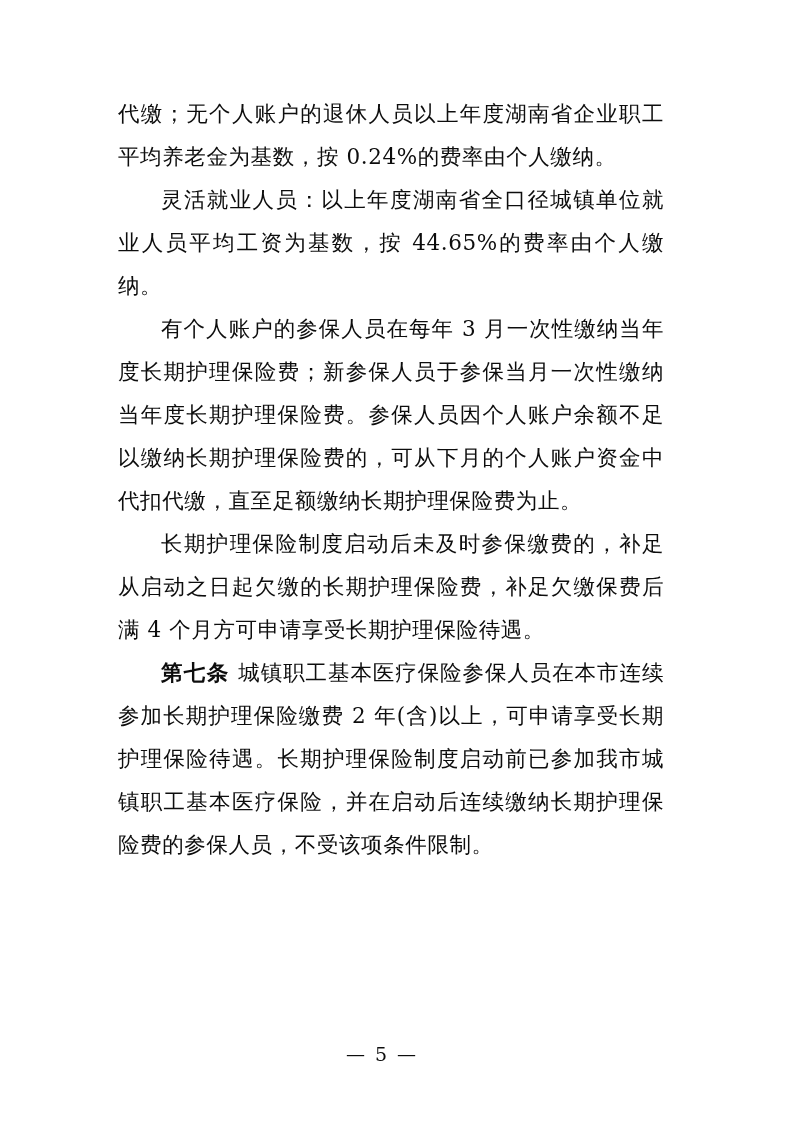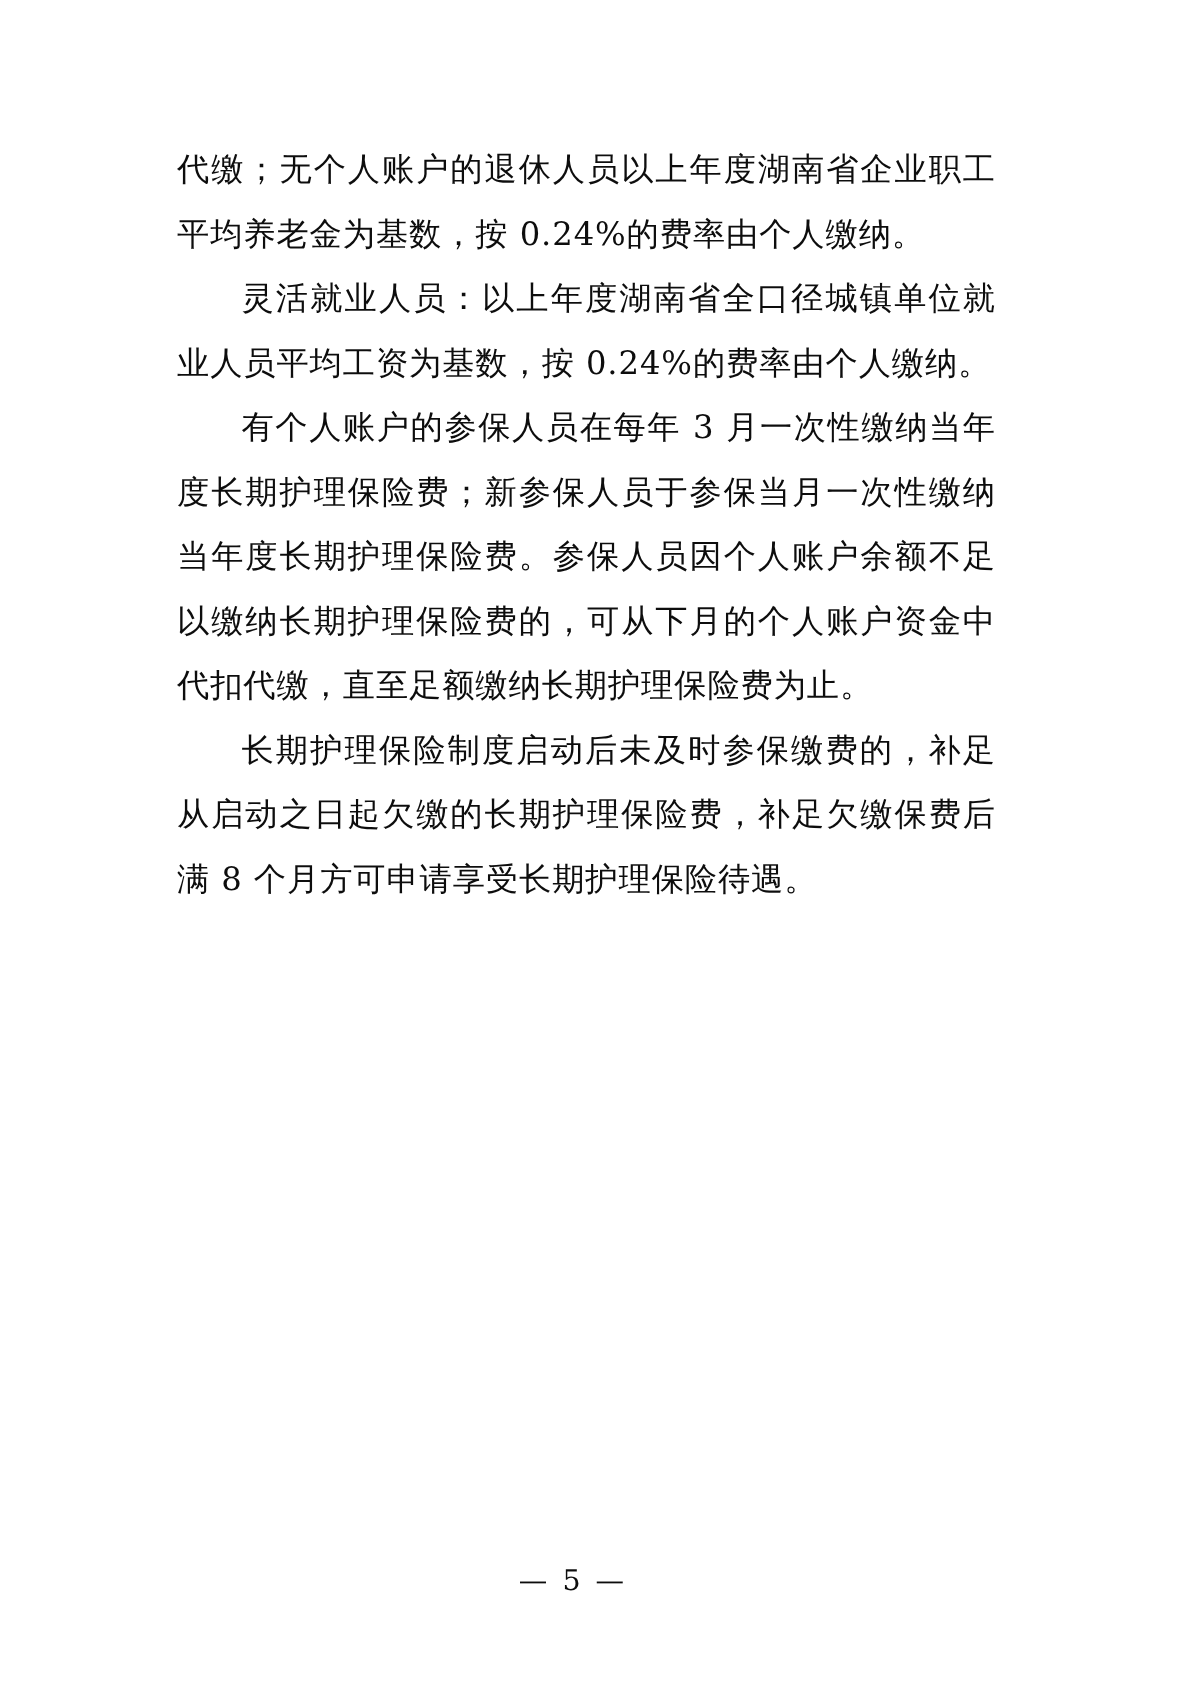--- a/index.html
+++ b/index.html
@@ -60,27 +60,28 @@
   }
 </style>
 </head>
 <body>
 
 <div class="page">
   <div class="body-text">
 
     <p class="para no-indent">代缴；无个人账户的退休人员以上年度湖南省企业职工平均养老金为基数，按 0.24%的费率由个人缴纳。</p>
 
-    <p class="para">灵活就业人员：以上年度湖南省全口径城镇单位就业人员平均工资为基数，按 0.24%的费率由个人缴纳。</p>
+    <p class="para">灵活就业人员：以上年度湖南省全口径城镇单位就业人员平均工资为基数，按 44.65%的费率由个人缴纳。</p>
 
     <p class="para">有个人账户的参保人员在每年 3 月一次性缴纳当年度长期护理保险费；新参保人员于参保当月一次性缴纳当年度长期护理保险费。参保人员因个人账户余额不足以缴纳长期护理保险费的，可从下月的个人账户资金中代扣代缴，直至足额缴纳长期护理保险费为止。</p>
 
 
-    <p class="para">长期护理保险制度启动后未及时参保缴费的，补足从启动之日起欠缴的长期护理保险费，补足欠缴保费后满 8 个月方可申请享受长期护理保险待遇。</p>
+    <p class="para">长期护理保险制度启动后未及时参保缴费的，补足从启动之日起欠缴的长期护理保险费，补足欠缴保费后满 4 个月方可申请享受长期护理保险待遇。</p>
 
+    <p class="para"><span class="art-label">第七条 </span><span>城镇职工基本医疗保险参保人员在本市连续参加长期护理保险缴费 2 年(含)以上，可申请享受长期护理保险待遇。长期护理保险制度启动前已参加我市城镇职工基本医疗保险，并在启动后连续缴纳长期护理保险费的参保人员，不受该项条件限制。</span></p>
 
 
   </div>
 </div>
 
 <div class="page-number">
   <span class="pn-inner">— 5 —</span>
 </div>
 
 </body></html>

